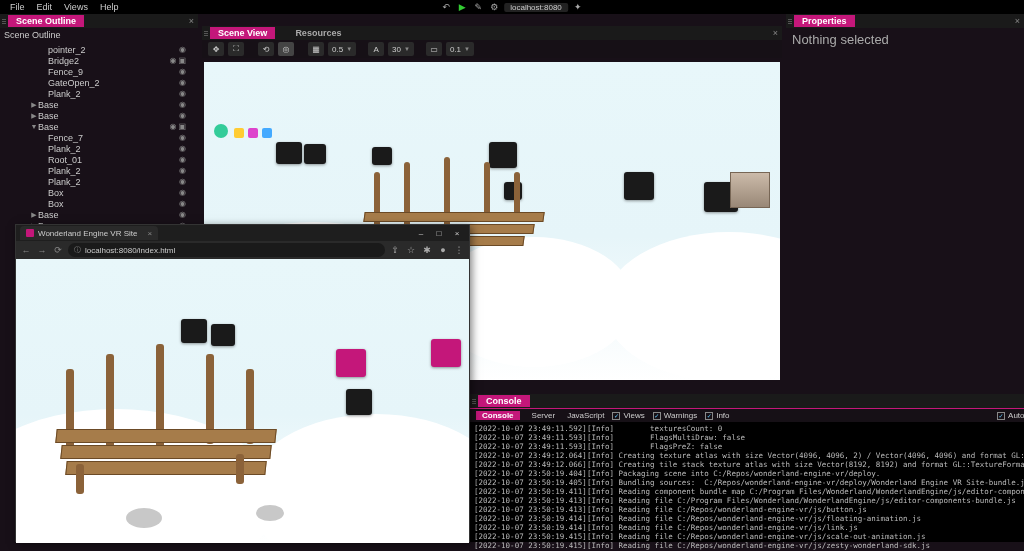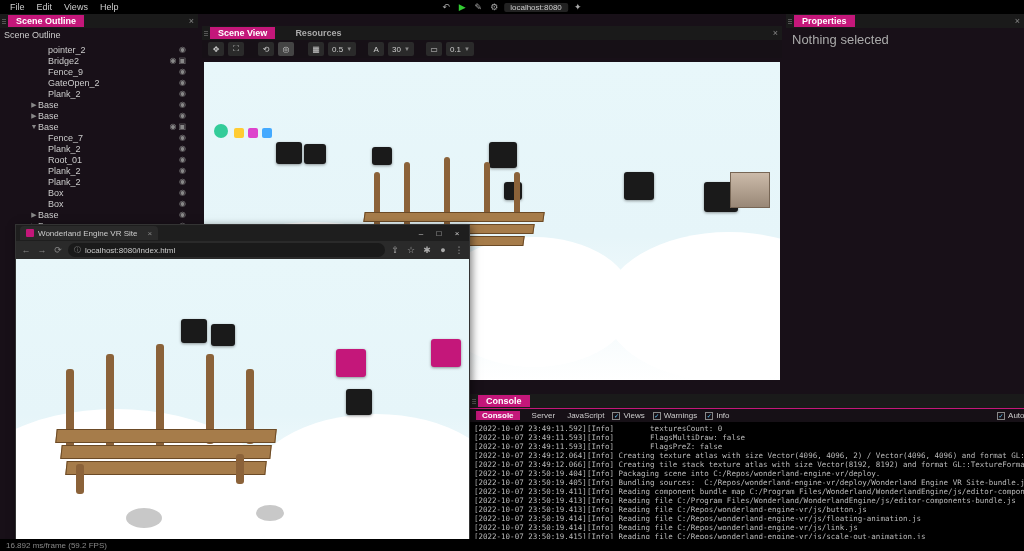--- a/index.html
+++ b/index.html
@@ -392,17 +392,14 @@
         <div class="plank" style="left:10px;top:122px;width:200px;height:14px;transform:skewX(-6deg)"></div>
         <div class="post" style="left:20px;top:125px;width:8px;height:30px"></div>
         <div class="post" style="left:180px;top:115px;width:8px;height:30px"></div>
       </div>
 
       <div style="position:absolute;left:110px;bottom:15px;width:36px;height:20px;background:#c8c8c8;border-radius:50%"></div>
       <div style="position:absolute;left:240px;bottom:22px;width:28px;height:16px;background:#c8c8c8;border-radius:50%"></div>
     </div>
   </div>
 
-  <div class="statusbar">
-    <span>16.892 ms/frame (59.2 FPS)</span>
-  </div>
 
 </div>
 
 </body></html>

